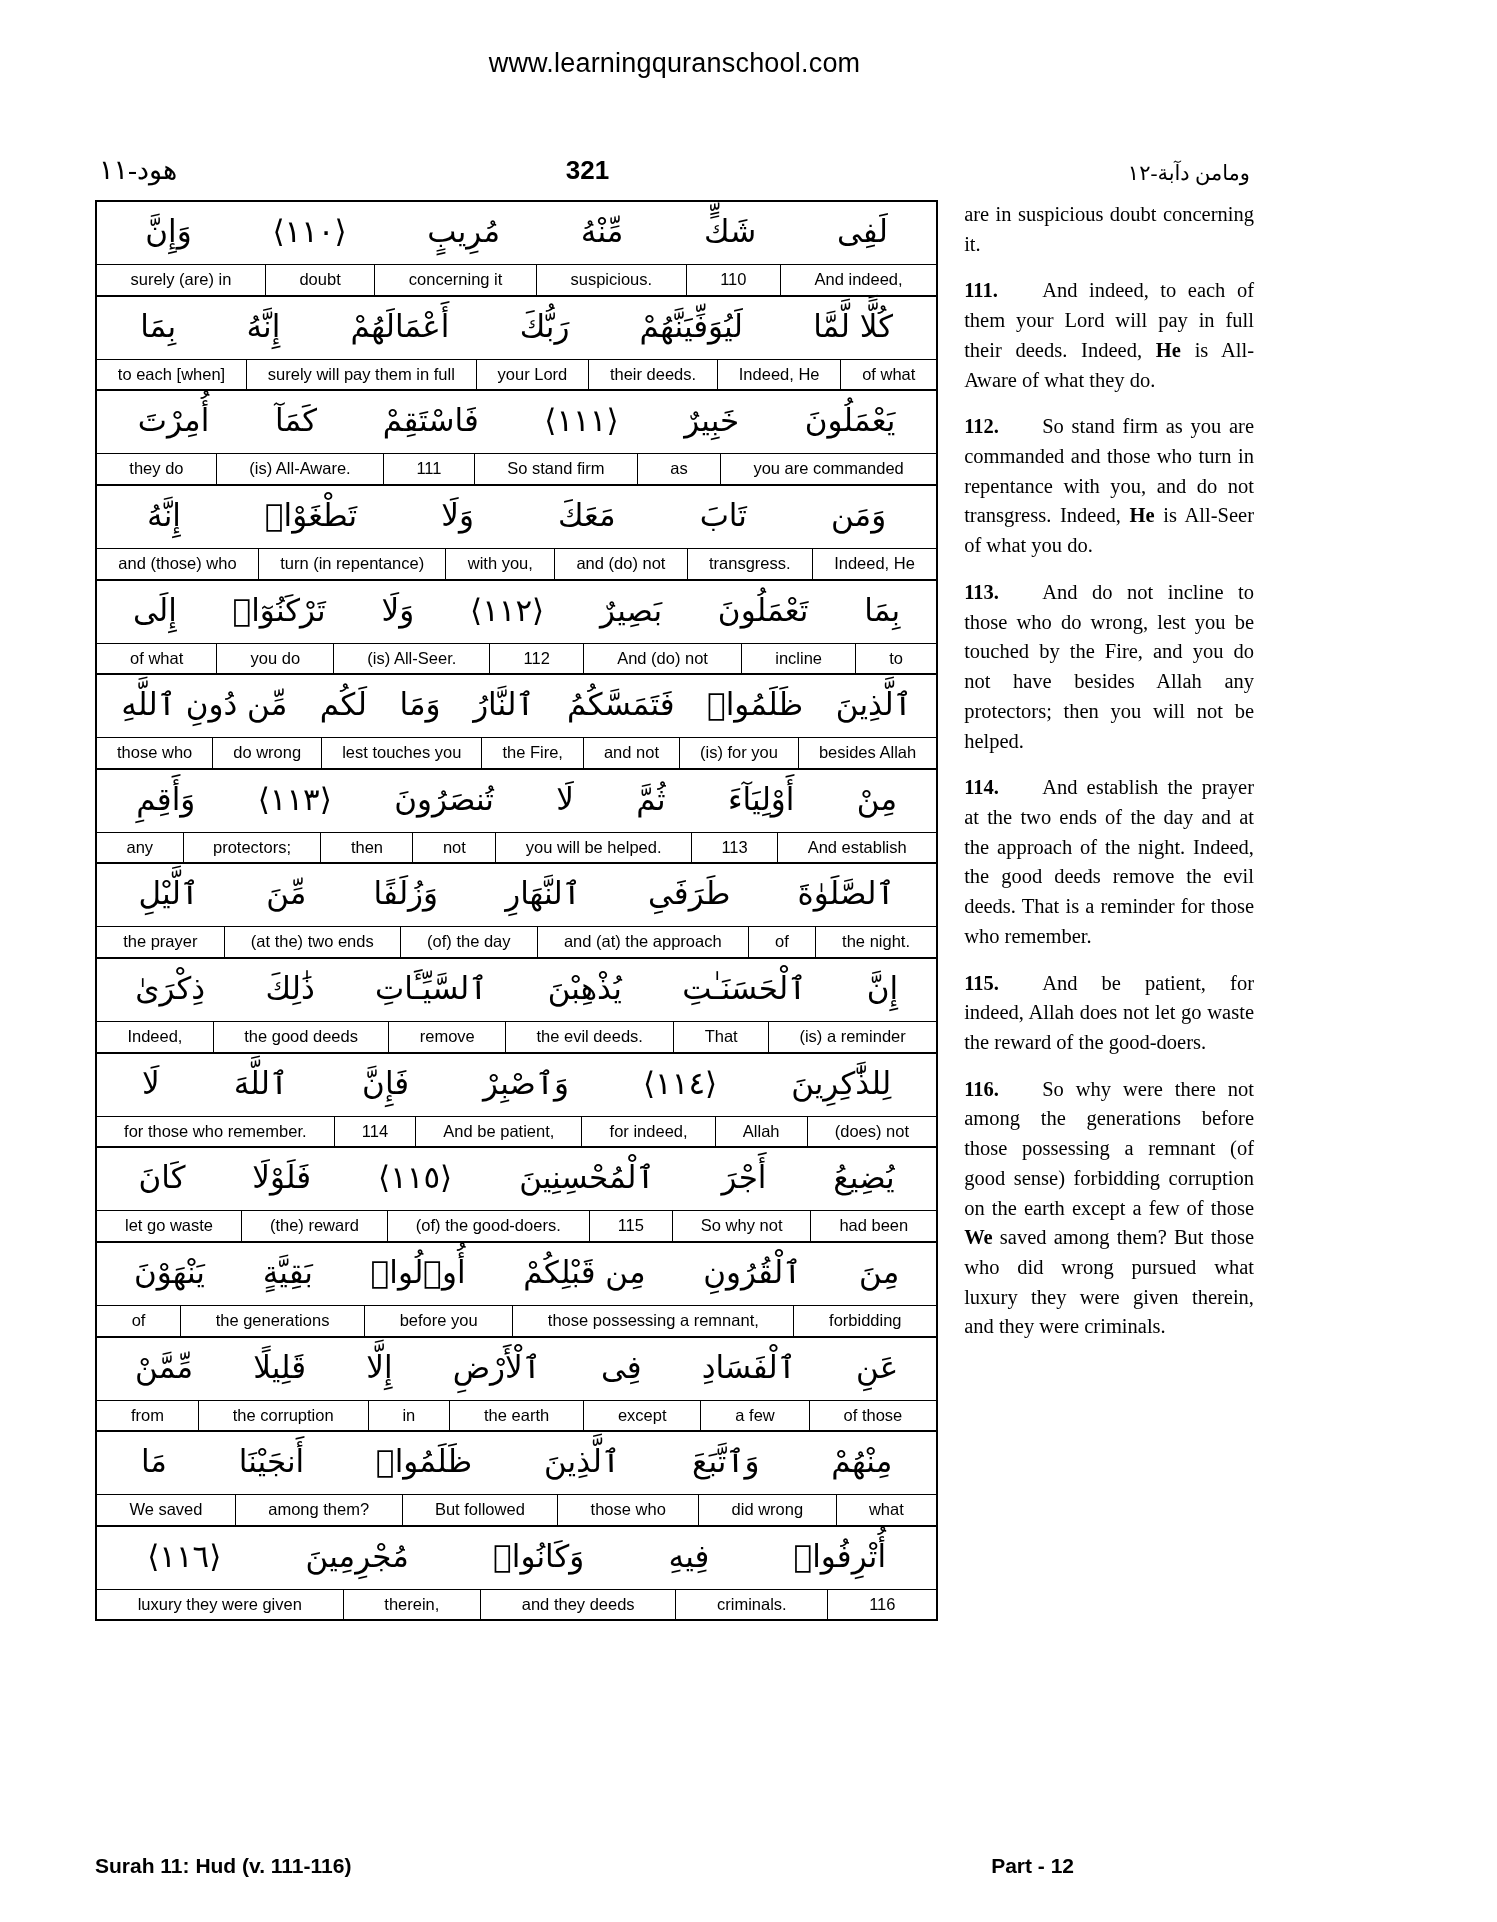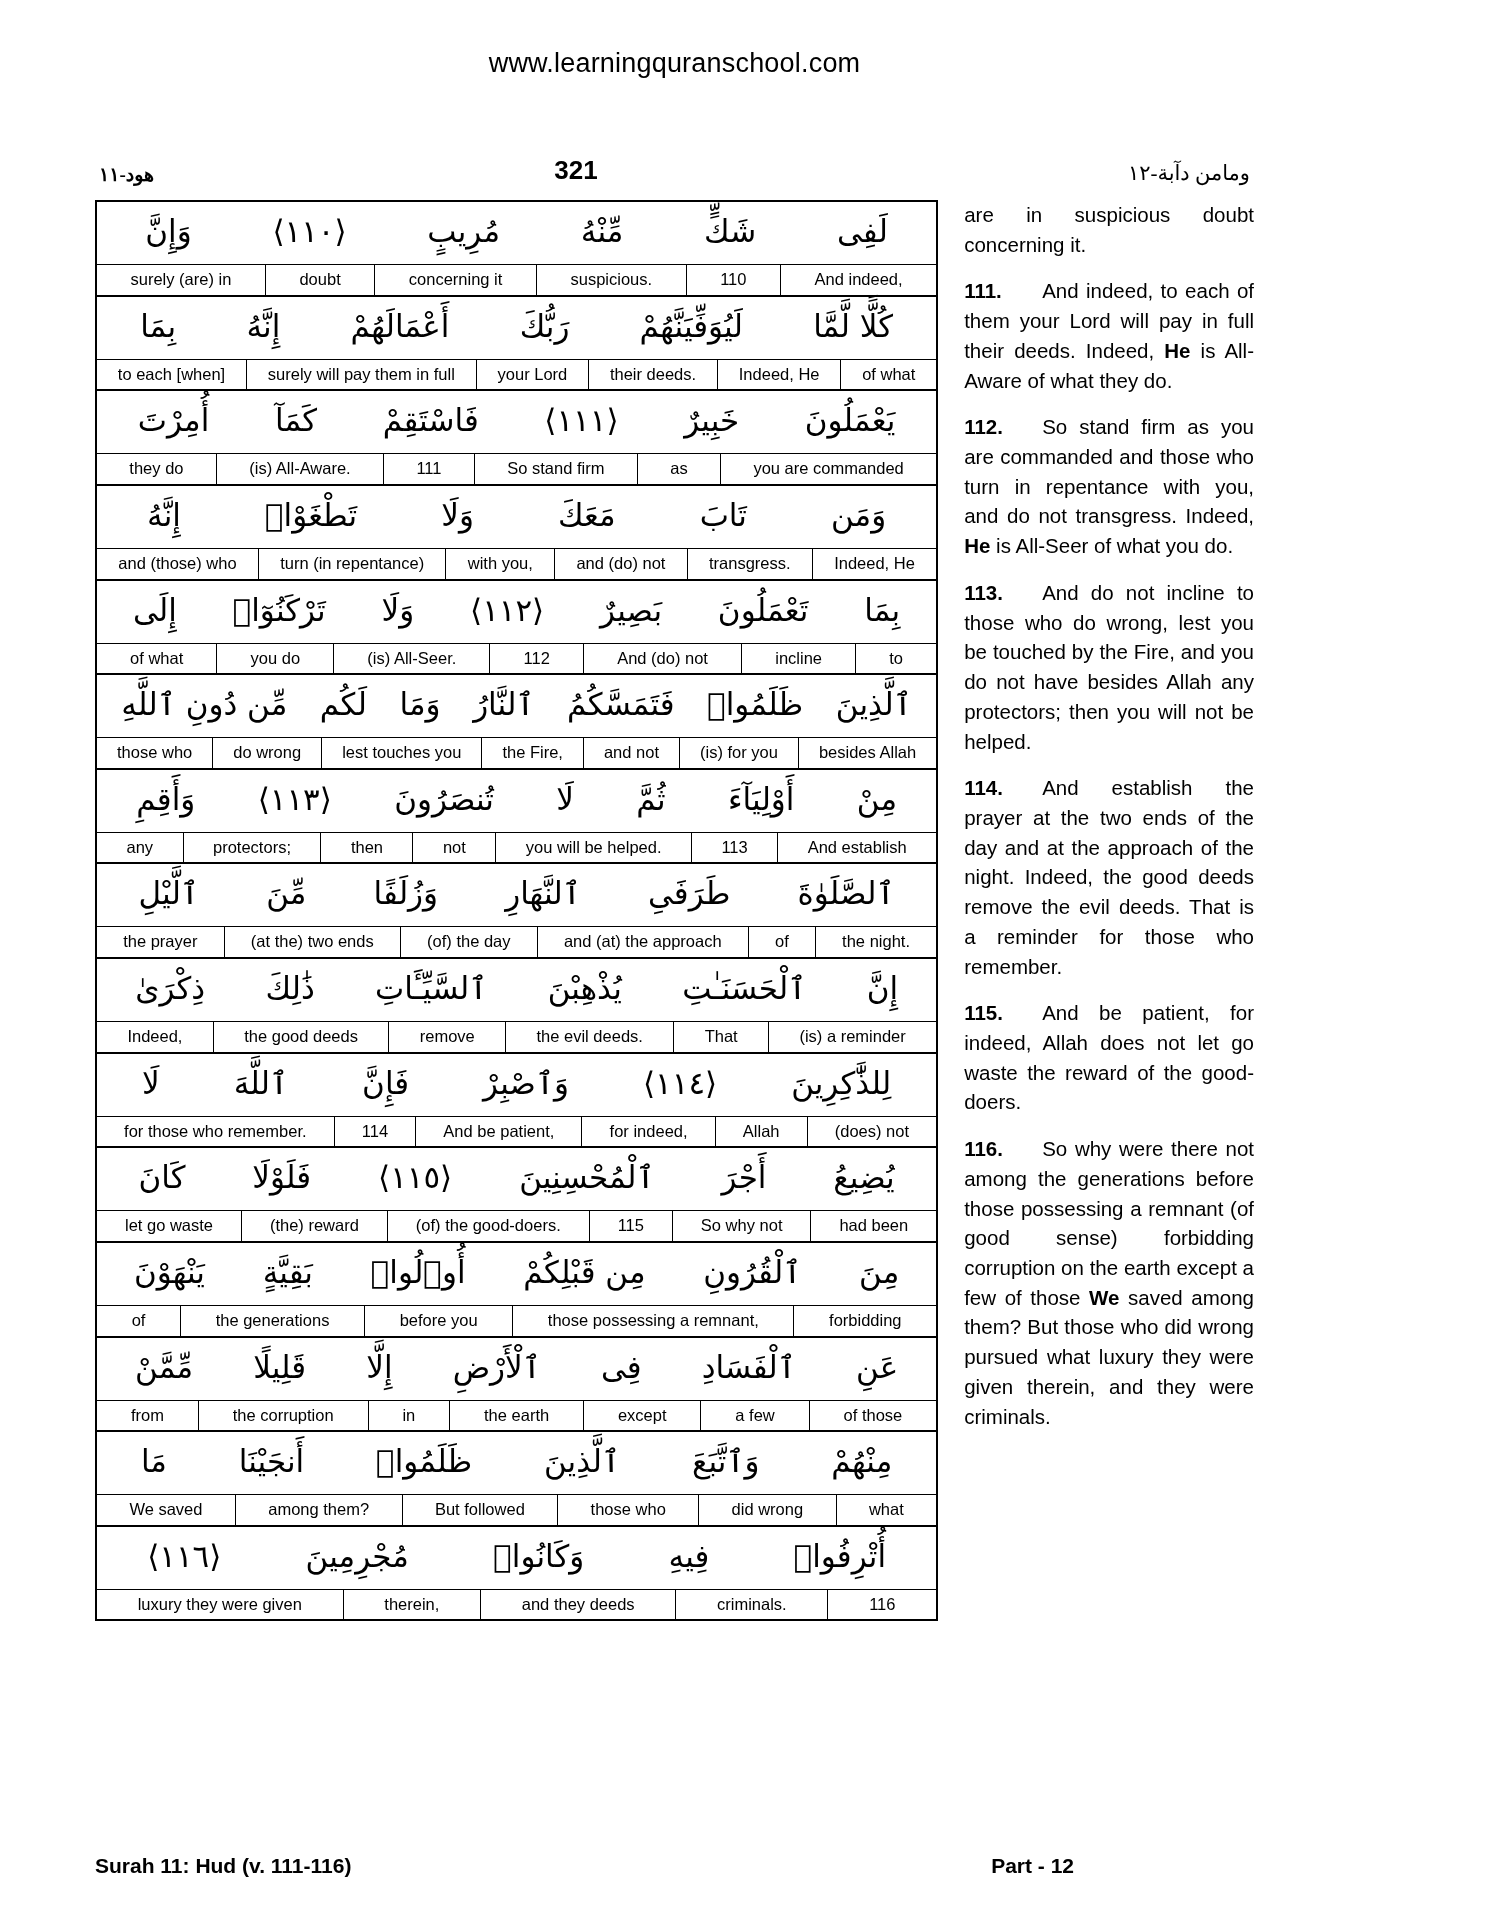--- a/index.html
+++ b/index.html
@@ -25,22 +25,22 @@
     margin-bottom:60px;
   }
   .header-row{
     display:flex;
     align-items:flex-end;
     justify-content:space-between;
     margin-bottom:14px;
     padding:0 4px;
   }
   .hdr-left{
-    font-size:19px;
-    font-weight:bold;
+    font-size:27px;
+    font-weight:normal;
     font-family:"Liberation Serif", serif;
     direction:rtl;
   }
   .hdr-center{
     font-size:26px;
     font-weight:bold;
     font-family:"Liberation Sans", sans-serif;
     margin-left:-130px;
     margin-top:16px;
   }
@@ -94,21 +94,21 @@
     border-left:1.5px solid #000;
     flex:1 1 auto;
     white-space:nowrap;
     overflow:hidden;
     text-overflow:ellipsis;
     line-height:1.25;
   }
   .gl:last-child{border-left:none;}
   .trans-col{
     width:325px;
-    font-family:Liberation Sans, sans-serif;
+    font-family:Liberation Serif, serif;
     font-size:20.5px;
     line-height:1.45;
     text-align:justify;
   }
   .trans-col p{
     margin:0 0 17px 0;
     text-align:justify;
     text-justify:inter-word;
   }
   .vnum{

